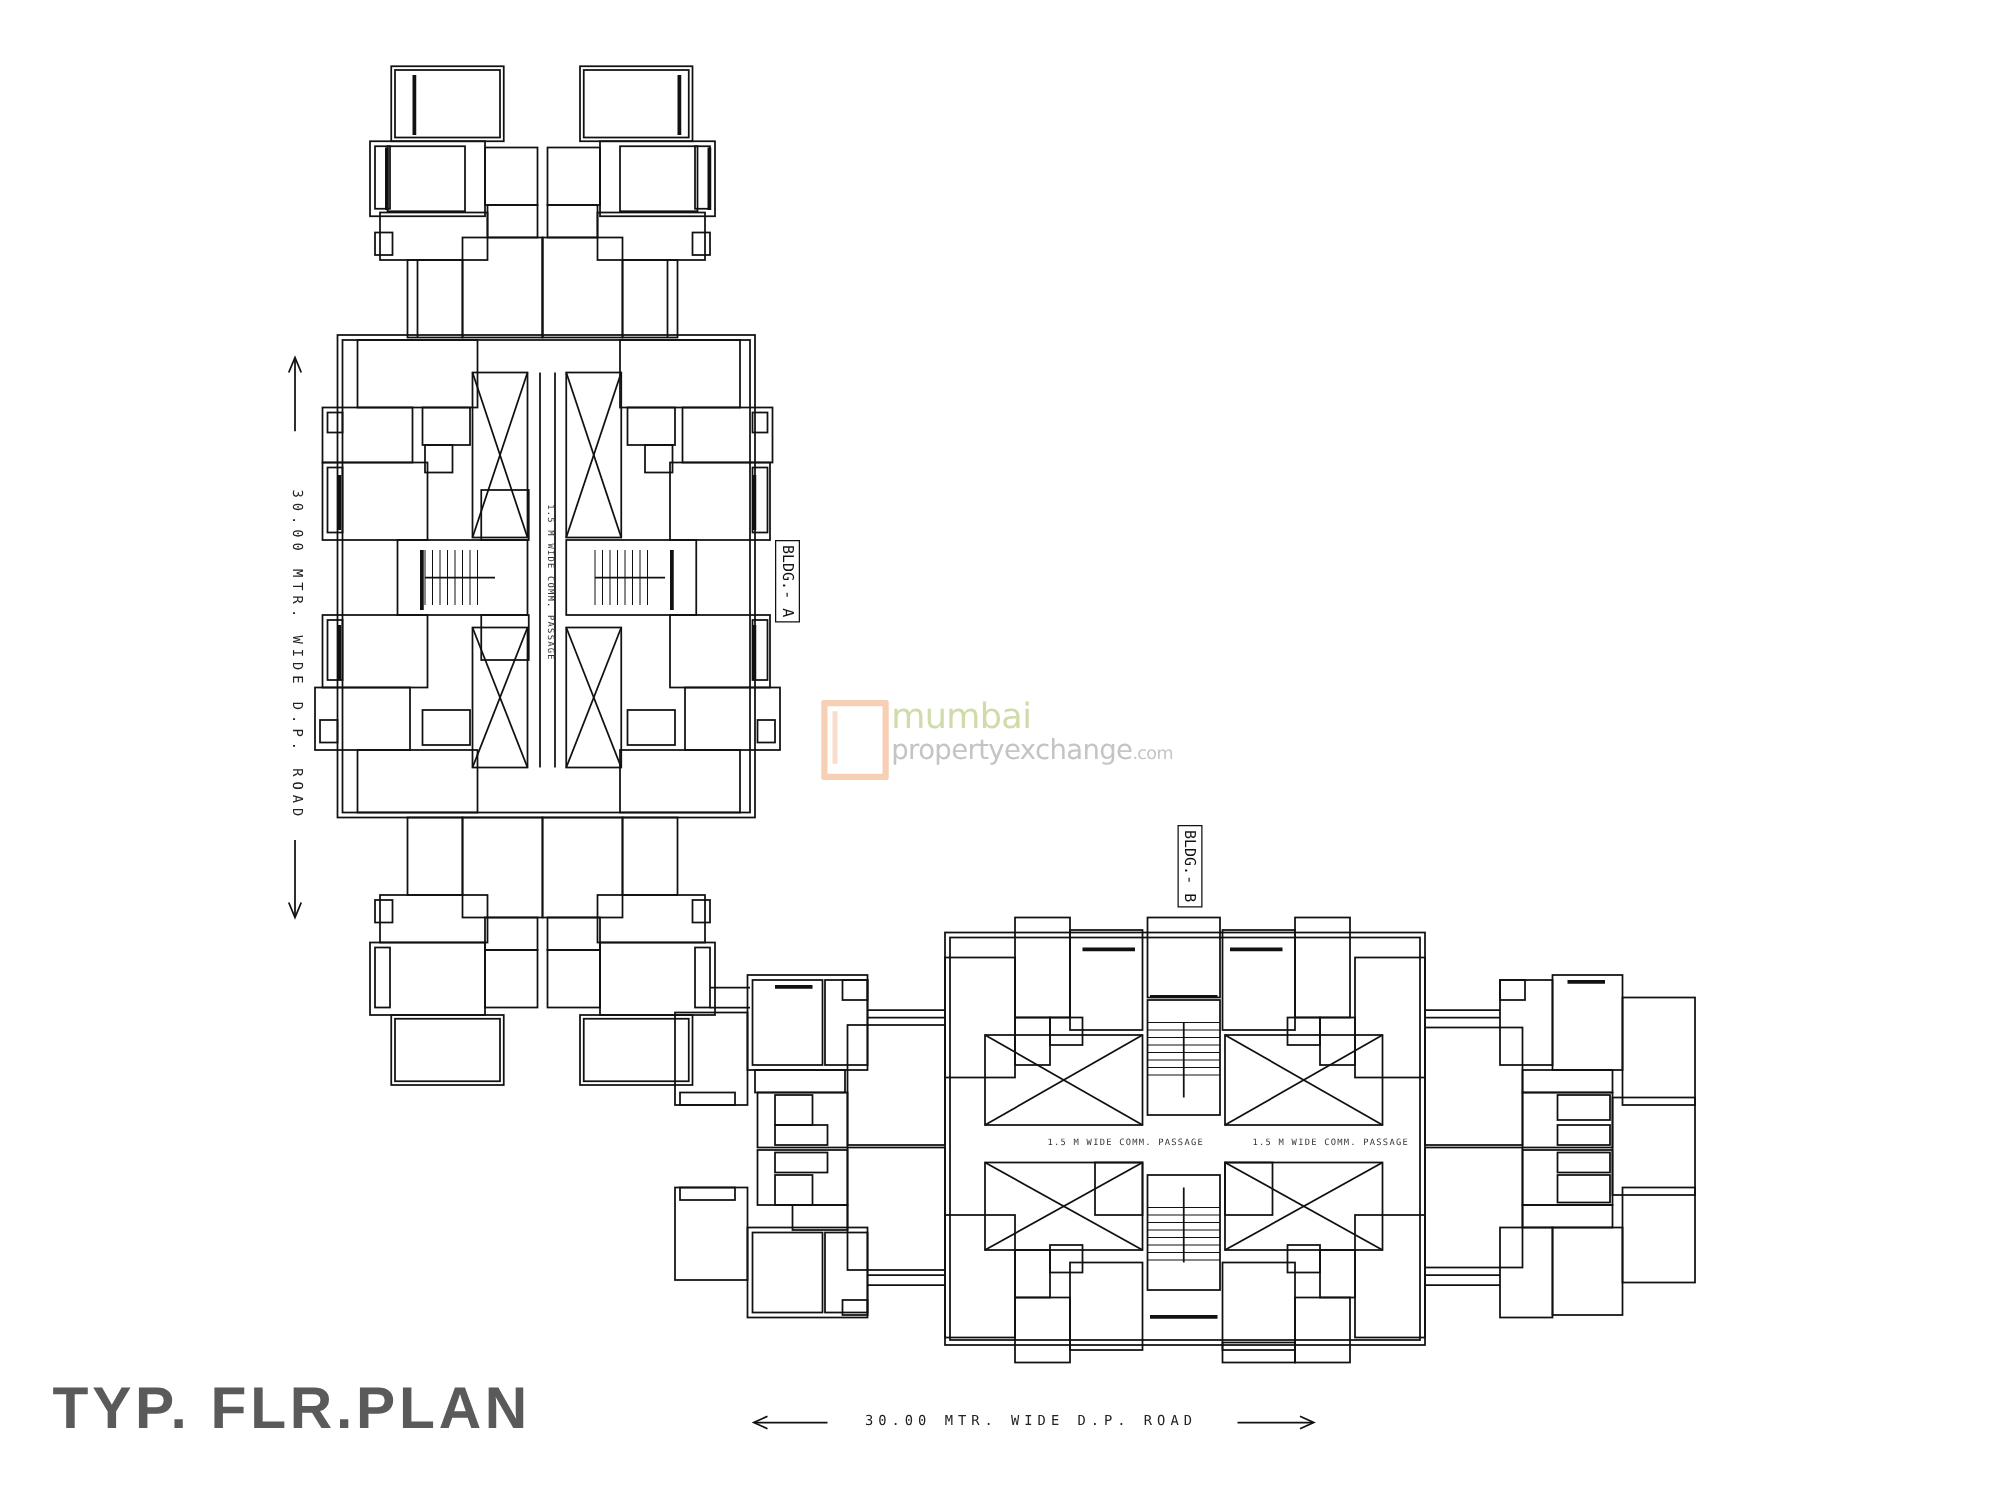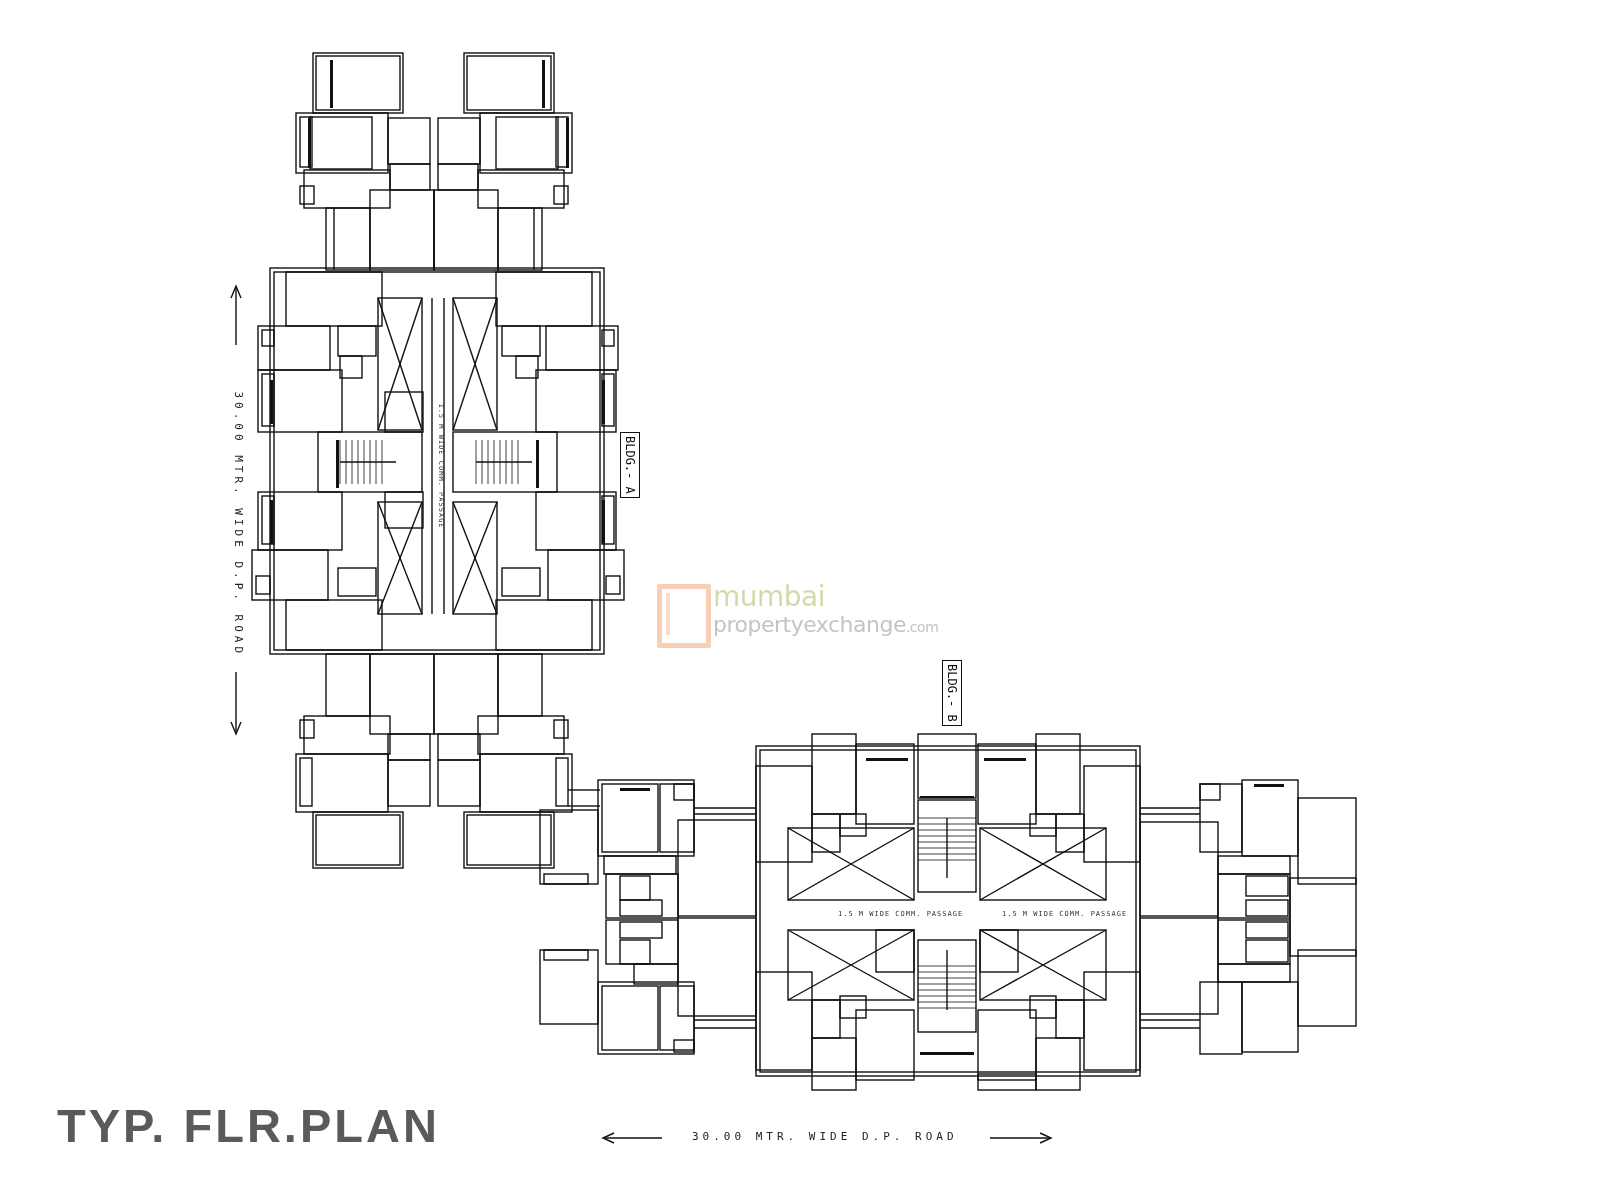--- a/index.html
+++ b/index.html
@@ -1,30 +1,30 @@
 <!DOCTYPE html>
 <html><head>
   <meta charset="utf-8">
   <style>
     html, body { margin: 0; padding: 0; background: #ffffff; }
     body { width: 1600px; height: 1200px; position: relative; overflow: hidden;
            font-family: "Liberation Sans", sans-serif; color: #111; }
     #plan { position: absolute; left: 0; top: 0; width: 1600px; height: 1200px; }
-    .watermark { position: absolute; left: 657px; top: 582px; width: 260px; height: 62px; }
+    .watermark { position: absolute; left: 657px; top: 558px; width: 260px; height: 62px; }
     .wm-box { position: absolute; left: 0; top: 2px; width: 44px; height: 54px;
               border: 5px solid #f6c7a9; border-radius: 2px; opacity: .85; }
     .wm-box::after { content: ""; position: absolute; left: 4px; top: 4px; width: 30px; height: 42px;
               border-left: 4px solid #f9d7c2; }
     .wm-l1 { position: absolute; left: 56px; top: -2px; font-size: 28px; color: #cfdcaa;
              font-family: "DejaVu Sans", sans-serif; letter-spacing: -0.5px; }
     .wm-l2 { position: absolute; left: 56px; top: 30px; font-size: 22px; color: #c4c4c4;
              font-family: "DejaVu Sans", sans-serif; letter-spacing: -0.5px; }
     .wm-l2 small { font-size: 14px; }
     .title { position: absolute; left: 42px; top: 1098px; font-size: 47px; font-weight: bold;
-             color: #5a5a5a; letter-spacing: 3px; font-family: "Liberation Sans", sans-serif; margin-left: 15px; }
+             color: #5a5a5a; letter-spacing: 3px; font-family: "Liberation Sans", sans-serif; }
     .road-bottom { position: absolute; left: 600px; top: 1128px; width: 455px; height: 20px; }
     .road-bottom .lbl { position: absolute; left: 92px; top: 2px; font-size: 11px; letter-spacing: 4px;
              font-family: "DejaVu Sans Mono", monospace; color: #222; white-space: nowrap; }
     .road-left { position: absolute; left: 228px; top: 285px; width: 20px; height: 450px; }
     .road-left .lbl { position: absolute; left: -90px; top: 200px; width: 200px; transform: rotate(90deg);
              font-size: 11px; letter-spacing: 4px; font-family: "DejaVu Sans Mono", monospace;
              color: #222; white-space: nowrap; text-align: center; }
     .bldg-tag { position: absolute; border: 1px solid #111; background: #fff; font-size: 12px;
              font-family: "DejaVu Sans Mono", monospace; writing-mode: vertical-rl; padding: 3px 2px; }
     .corr { position: absolute; font-size: 7px; letter-spacing: 1px; color: #333;

